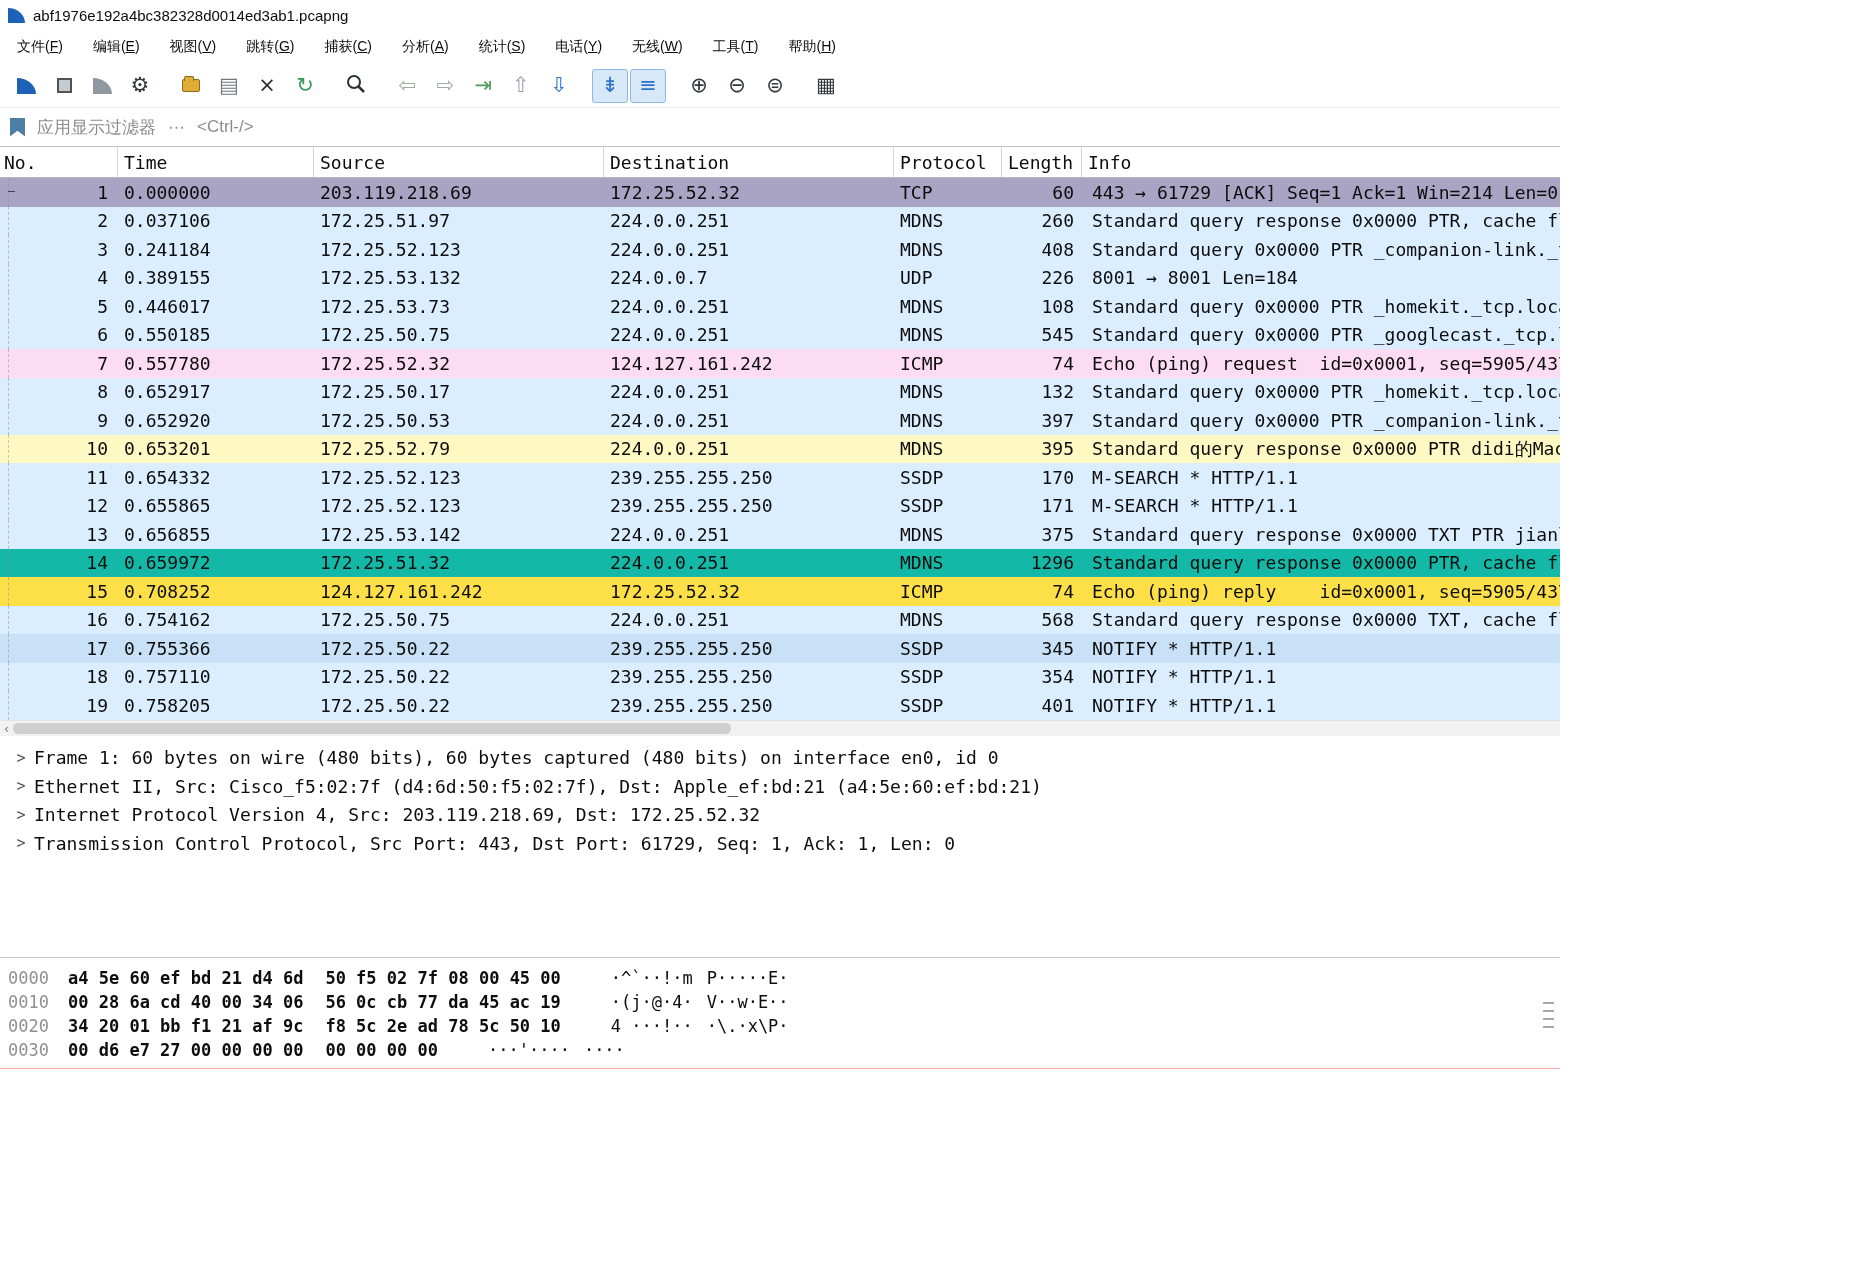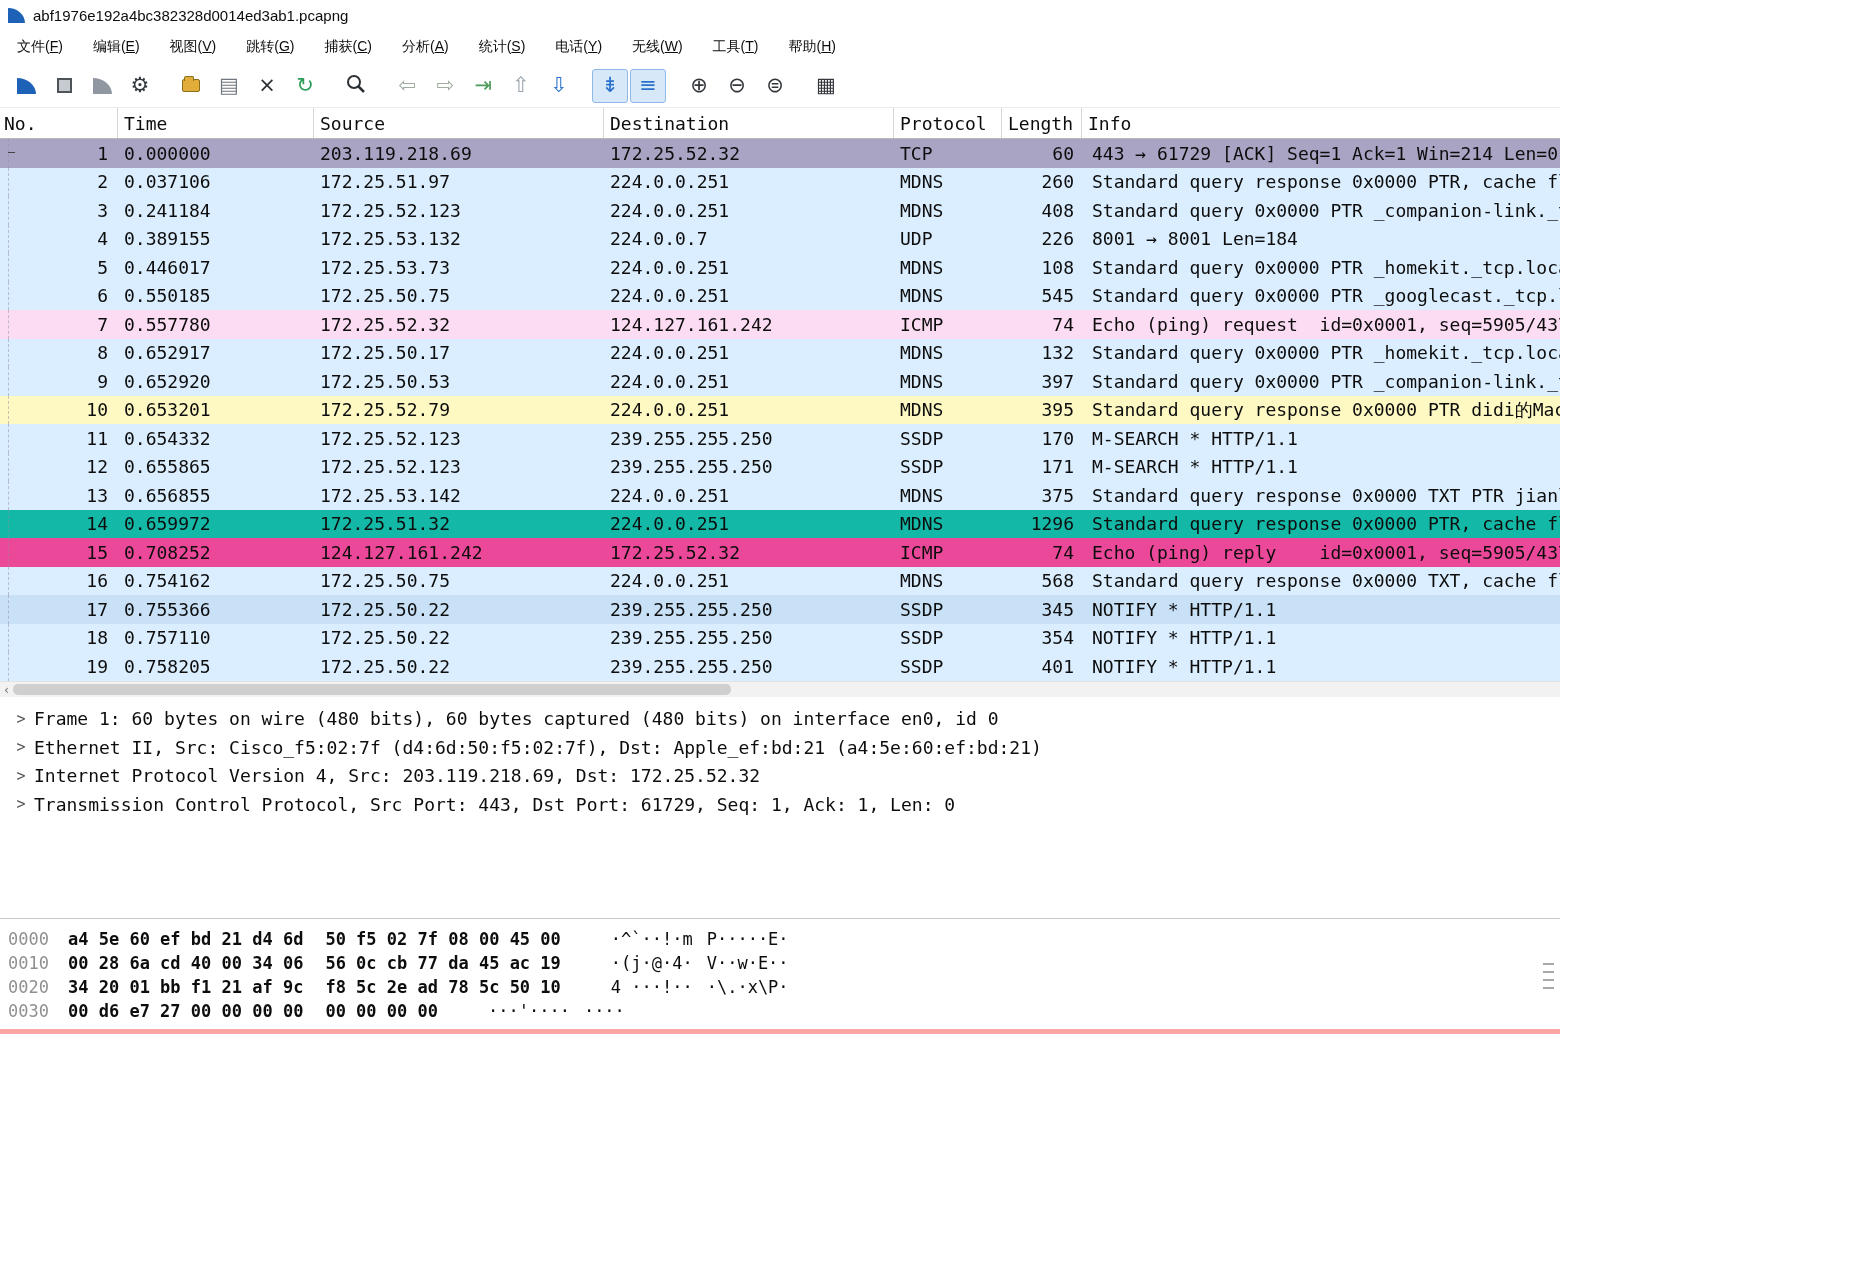--- a/index.html
+++ b/index.html
@@ -2,21 +2,21 @@
 <html><head>
 <meta charset="utf-8">
 <style>
   * { box-sizing: border-box; }
   html,body { margin:0; padding:0; }
   body {
     width:1868px; height:1270px; overflow:hidden;
     background:#ffffff; color:#0d0d0d;
     font-family:"Liberation Sans", sans-serif;
   }
-  .window { width:1560px; border-bottom:5px solid #fca5a5; background:#fff; }
+  .window { width:1560px; border-bottom:1px solid #fca5a5; background:#fff; }
 
   
   .titlebar { height:30px; display:flex; align-items:center; gap:8px; padding-left:8px; font-size:15px; }
   .logo { display:inline-block; width:17px; height:15px; background:#1e62b8; border-radius:0 100% 0 0; }
 
   
   .menubar { height:34px; display:flex; align-items:center; font-size:14px; padding-left:2px; }
   .menu-item { padding:3px 15px; white-space:nowrap; border-radius:3px; cursor:default; }
 
   
@@ -171,20 +171,28 @@
       </div>
       <div class="tbtn">
         <span class="g" style="color: rgb(51, 55, 60);">⊜</span>
       </div>
       <div class="tsep"></div>
       <div class="tbtn">
         <span class="g" style="color: rgb(51, 55, 60);">▦</span>
       </div>
     </div>
 
+  <div class="filterbar">
+    <span class="bookmark"></span>
+    <div class="filter-field">
+      <span>应用显示过滤器</span>
+      <span>⋯</span>
+      <span>&lt;Ctrl-/&gt;</span>
+    </div>
+  </div>
 
   <div>
     <div class="plist-header" id="plist-header">
         <div class="hcell hc-no">No.</div>
         <div class="hcell hc-time">Time</div>
         <div class="hcell hc-source">Source</div>
         <div class="hcell hc-destination">Destination</div>
         <div class="hcell hc-protocol">Protocol</div>
         <div class="hcell hc-length">Length</div>
         <div class="hcell hc-info">Info</div>
@@ -309,21 +317,21 @@
         </div>
         <div class="prow" style="background: #14b8a6;">
           <div class="rc rc-no">14</div>
           <div class="rc rc-time">0.659972</div>
           <div class="rc rc-source">172.25.51.32</div>
           <div class="rc rc-destination">224.0.0.251</div>
           <div class="rc rc-protocol">MDNS</div>
           <div class="rc rc-length">1296</div>
           <div class="rc rc-info">Standard query response 0x0000 PTR, cache fl</div>
         </div>
-        <div class="prow" style="background: #ec4899;">
+        <div class="prow" style="background: #fde047;">
           <div class="rc rc-no">15</div>
           <div class="rc rc-time">0.708252</div>
           <div class="rc rc-source">124.127.161.242</div>
           <div class="rc rc-destination">172.25.52.32</div>
           <div class="rc rc-protocol">ICMP</div>
           <div class="rc rc-length">74</div>
           <div class="rc rc-info">Echo (ping) reply    id=0x0001, seq=5905/437</div>
         </div>
         <div class="prow" style="background: rgb(219, 238, 255);">
           <div class="rc rc-no">16</div>

